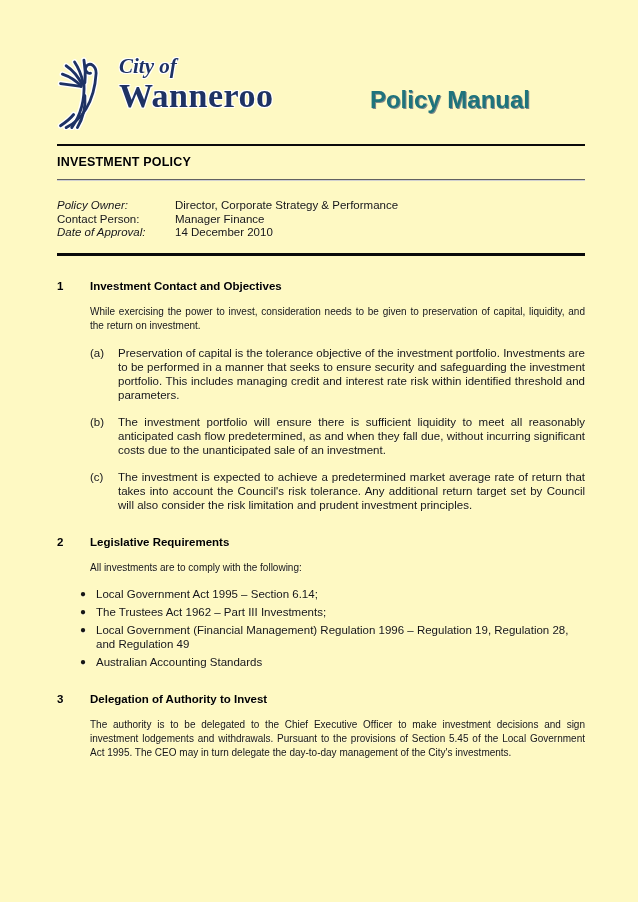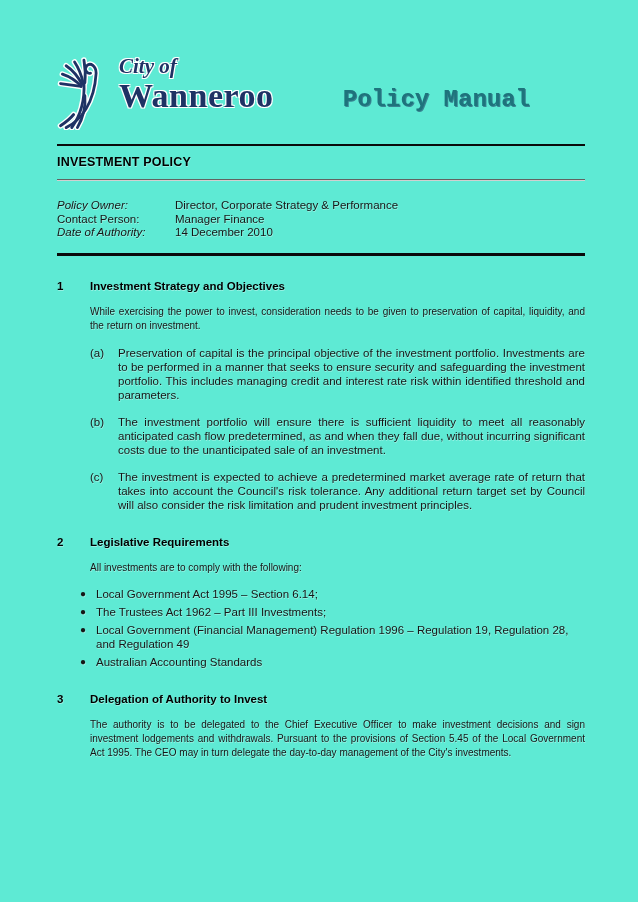--- a/index.html
+++ b/index.html
@@ -1,33 +1,33 @@
 <!DOCTYPE html>
 <html><head>
 <meta charset="utf-8">
 <style>
   html,body{margin:0;padding:0;}
   .page{
-    width:638px;height:902px;background:#5eead4;position:relative;overflow:hidden;
+    width:638px;height:902px;background:#fef9c3;position:relative;overflow:hidden;
     font-family:"Liberation Sans",sans-serif;color:#161616;
   }
   .content{position:absolute;left:57px;top:0;width:528px;}
   .doc-text{ text-shadow:0.5px 0.5px 0 rgba(255,255,255,0.35); }
 
   
   .header{margin-top:54px;display:flex;justify-content:space-between;align-items:flex-start;height:78px;}
   .logo-block{display:flex;align-items:flex-start;margin-left:-4px;}
   .logo-icon{width:60px;height:76px;flex:0 0 auto;}
   .logo-text{margin-left:6px;margin-top:2px;font-family:"Liberation Serif",serif;
     color:#1e3264;font-weight:bold;line-height:1;
     text-shadow:-1px -1px 0 #fff,1px -1px 0 #fff,-1px 1px 0 #fff,1px 1px 0 #fff;}
   .logo-line1{font-size:21px;font-style:italic;}
   .logo-line2{font-size:34px;margin-top:2px;letter-spacing:0.5px;}
   .policy-manual{
-    font-family:Liberation Mono, monospace;font-size:24px;font-weight:bold;color:#1e737c;
+    font-family:Liberation Sans, sans-serif;font-size:24px;font-weight:bold;color:#1e737c;
     margin-top:32px;margin-right:55px;
     text-shadow:1px 1px 0 rgba(25,45,90,0.55);
   }
 
   
   .rule-dark{border:none;border-top:2px solid #0a0a0a;margin:12px 0 0 0;}
   .rule-thin{border:none;border-top:1px solid #626262;border-bottom:1px solid #d0d0d0;margin:10px 0 0 0;height:0;}
   .rule-thick{border:none;border-top:3px solid #0a0a0a;margin:13px 0 0 0;}
 
   .doc-title{margin-top:9px;font-size:12.5px;font-weight:bold;letter-spacing:0.2px;color:#000;}
@@ -99,36 +99,36 @@
     <div class="meta doc-text">
       <div class="meta-row">
         <span class="meta-label italic">Policy Owner:</span>
         <span class="meta-value">Director, Corporate Strategy &amp; Performance</span>
       </div>
       <div class="meta-row">
         <span class="meta-label">Contact Person:</span>
         <span class="meta-value">Manager Finance</span>
       </div>
       <div class="meta-row">
-        <span class="meta-label italic">Date of Authority:</span>
+        <span class="meta-label italic">Date of Approval:</span>
         <span class="meta-value">14 December 2010</span>
       </div>
     </div>
 
     <hr class="rule-thick">
 
     <div>
       <div class="sec-head doc-text">
         <span class="sec-num">1</span>
-        <span class="sec-title">Investment Strategy and Objectives</span>
+        <span class="sec-title">Investment Contact and Objectives</span>
       </div>
       <p class="sec-para doc-text">While exercising the power to invest, consideration needs to be given to preservation of capital, liquidity, and the return on investment.</p>
       <div class="sub-item doc-text">
         <span class="sub-label">(a)</span>
-        <span class="sub-text">Preservation of capital is the principal objective of the investment portfolio. Investments are to be performed in a manner that seeks to ensure security and safeguarding the investment portfolio.  This includes managing credit and interest rate risk within identified threshold and parameters.</span>
+        <span class="sub-text">Preservation of capital is the tolerance objective of the investment portfolio. Investments are to be performed in a manner that seeks to ensure security and safeguarding the investment portfolio.  This includes managing credit and interest rate risk within identified threshold and parameters.</span>
       </div>
       <div class="sub-item doc-text">
         <span class="sub-label">(b)</span>
         <span class="sub-text">The investment portfolio will ensure there is sufficient liquidity to meet all reasonably anticipated cash flow predetermined, as and when they fall due, without incurring significant costs due to the unanticipated sale of an investment.</span>
       </div>
       <div class="sub-item doc-text">
         <span class="sub-label">(c)</span>
         <span class="sub-text">The investment is expected to achieve a predetermined market average rate of return that takes into account the Council's risk tolerance.  Any additional return target set by Council will also consider the risk limitation and prudent investment principles.</span>
       </div>
     </div>

